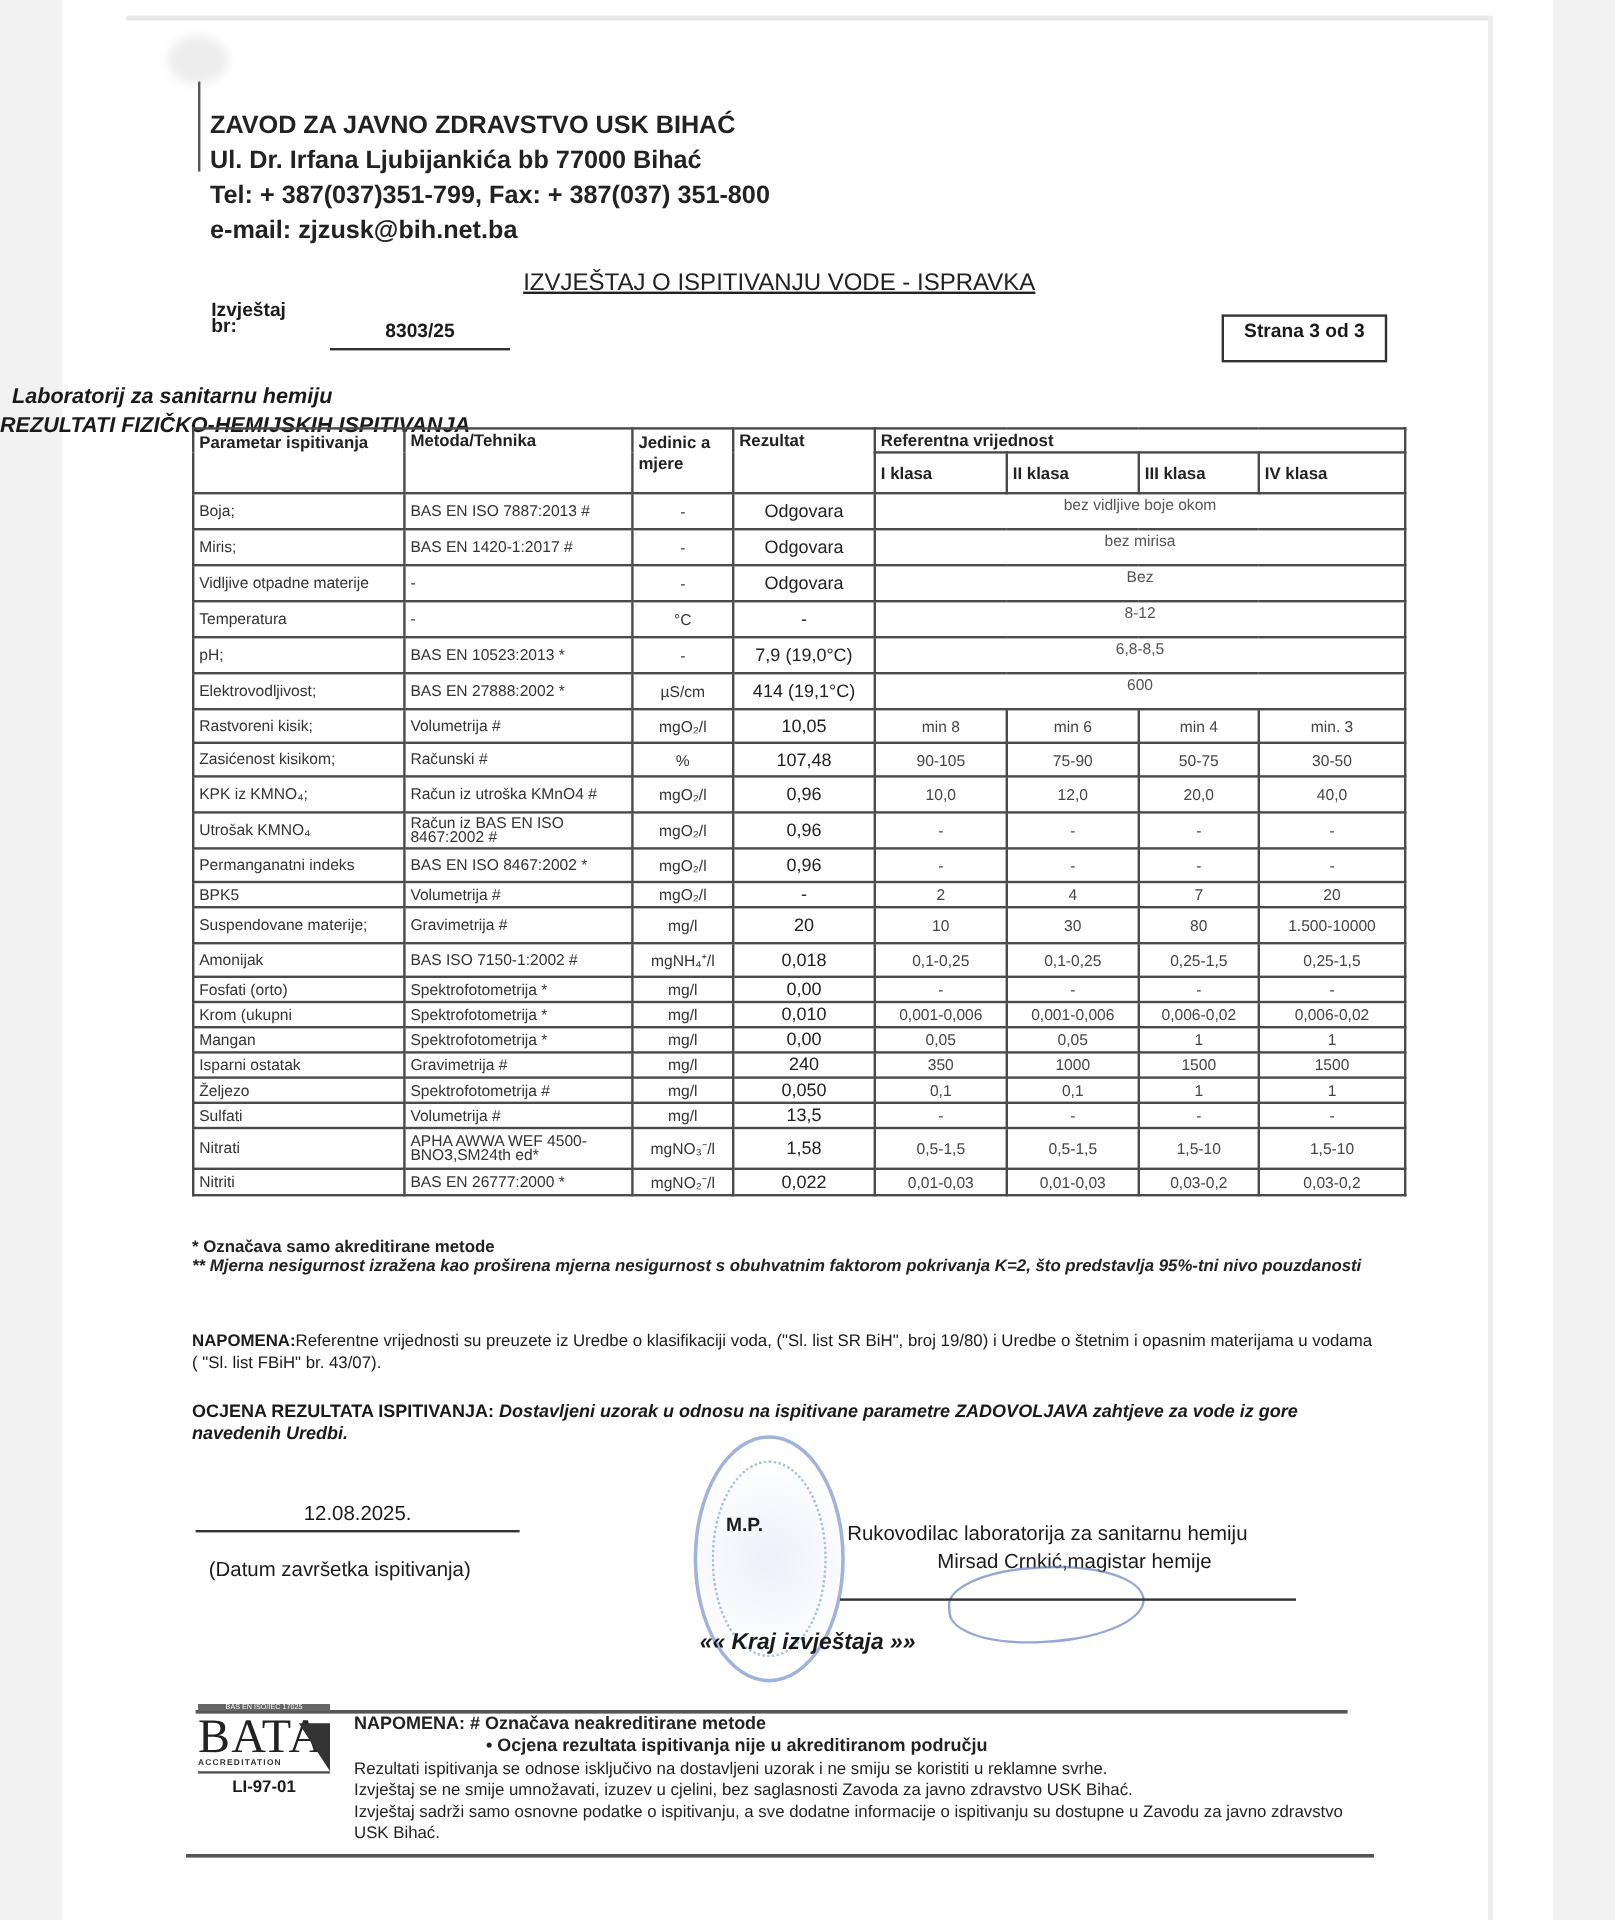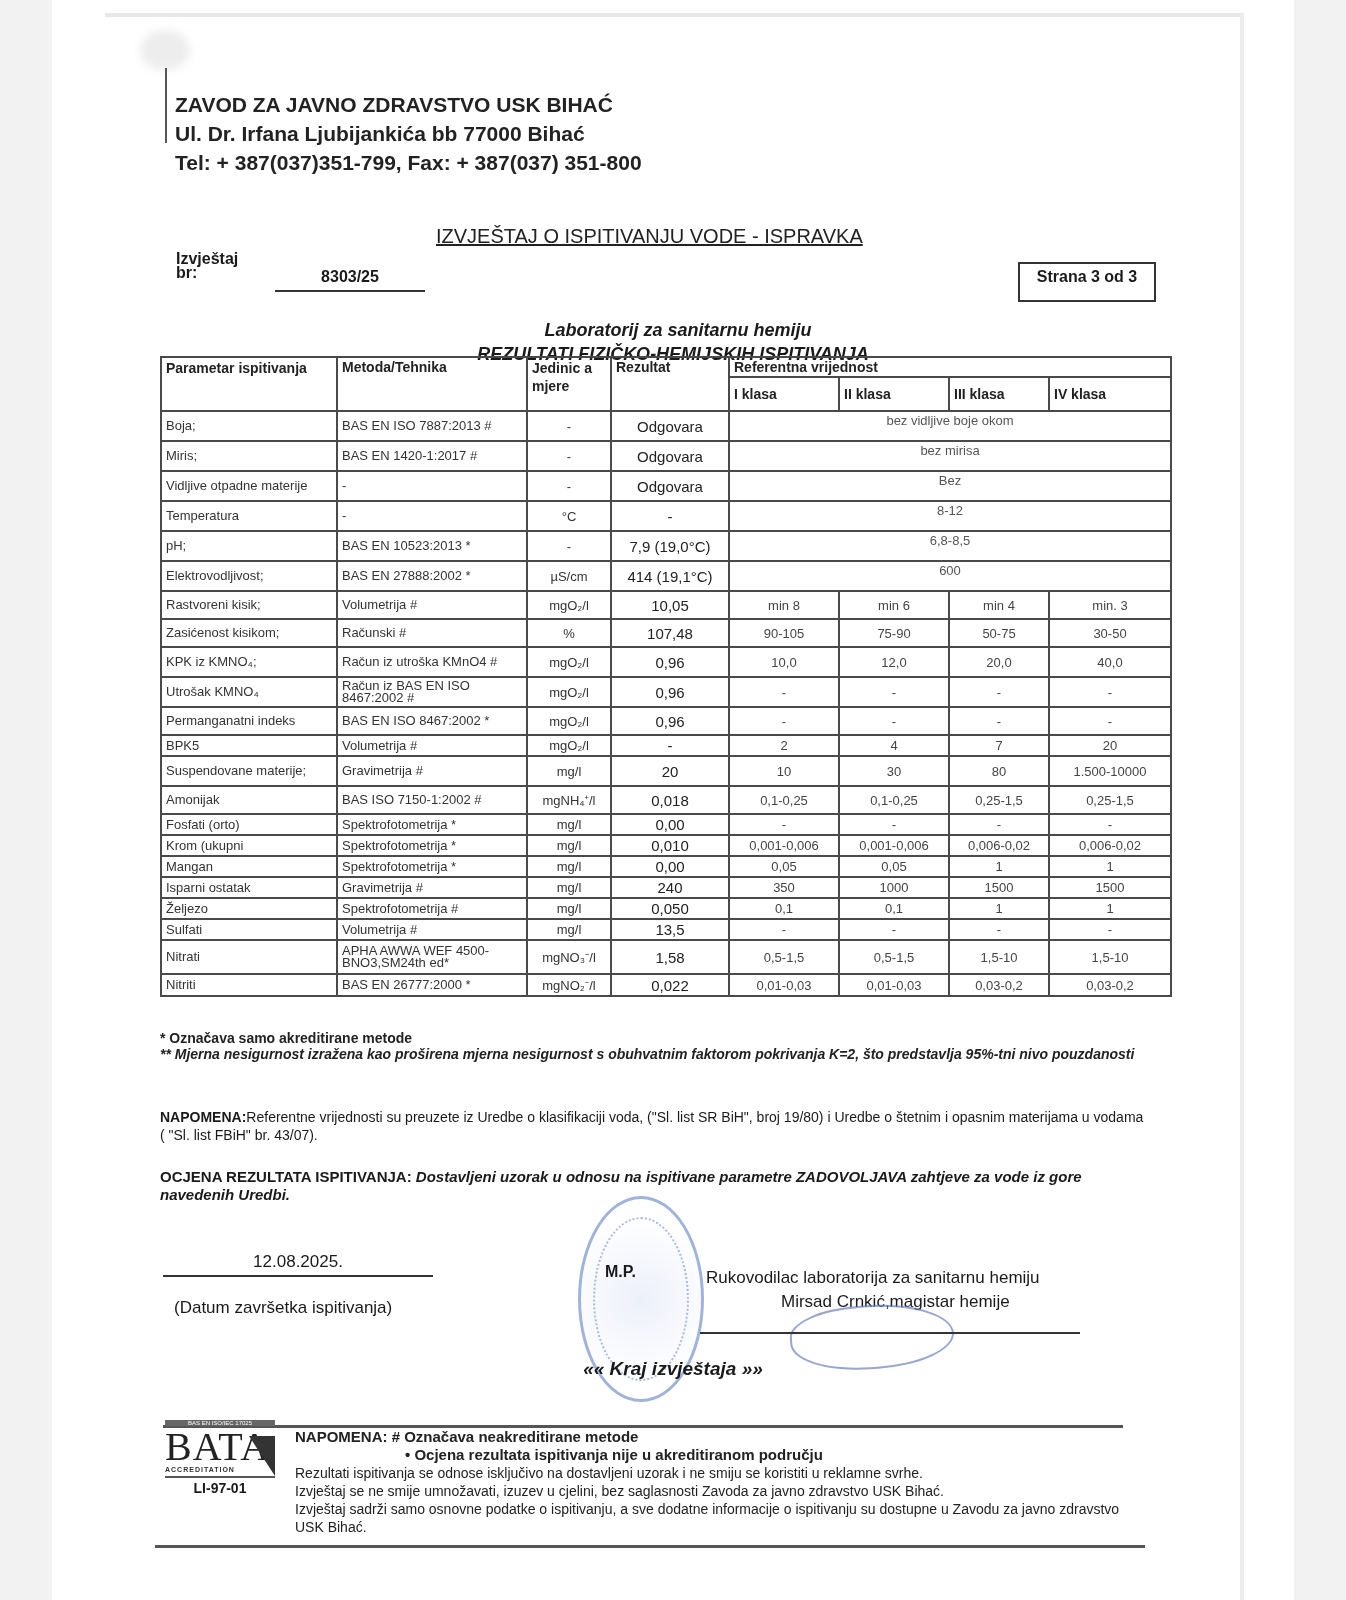--- a/index.html
+++ b/index.html
@@ -12,21 +12,21 @@
   .pin { position:absolute; left:165px; top:68px; width:2px; height:75px; background:#555; }
 
   .hdr { position:absolute; left:175px; top:90px; font-weight:bold; font-size:21px; line-height:29px; color:#222; }
   .hdr div { white-space:nowrap; }
 
   .title { position:absolute; left:436px; top:225px; font-size:20px; text-decoration:underline; color:#222; white-space:nowrap; }
   .izv-label { position:absolute; left:176px; top:252px; font-weight:bold; font-size:16px; line-height:14px; }
   .izv-no { position:absolute; left:275px; top:268px; width:150px; border-bottom:2px solid #333; text-align:center; font-weight:bold; font-size:16px; padding-bottom:4px; }
   .page-box { position:absolute; left:1018px; top:262px; width:138px; height:40px; border:2px solid #333; font-weight:bold; font-size:16px; text-align:center; line-height:26px; box-sizing:border-box; }
 
-  .lab-title { position:absolute; left:0; width:1346px; top:318px; text-align:center; font-weight:bold; font-style:italic; font-size:18px; line-height:24px; }
+  .lab-title { position:absolute; left:0; width:1346px; top:318px; text-align:left; font-weight:bold; font-style:italic; font-size:18px; line-height:24px; }
   .lab-title .l1 { margin-left:10px; }
 
   table.res { position:absolute; left:160px; top:356px; width:1010px; border-collapse:collapse; table-layout:fixed; font-size:13px; color:#333; }
   table.res td, table.res th { border:2px solid #4a4a4a; padding:1px 4px; overflow:hidden; white-space:nowrap; }
   table.res th { font-weight:bold; text-align:left; vertical-align:top; font-size:14px; color:#222; }
   table.res td.c { text-align:center; }
   table.res td.res-v { text-align:center; font-size:15px; color:#222; }
   table.res td.m { font-size:13px; line-height:12px; }
   table.res td.ref { text-align:center; font-size:13px; color:#444; }
   table.res td.refall { text-align:center; font-size:13px; color:#555; vertical-align:top; }
@@ -70,20 +70,21 @@
 <div class="sheet"></div>
 <div class="topline"></div>
 <div class="rightline"></div>
 <div class="blot"></div>
 <div class="pin"></div>
 
 <div class="hdr">
   <div>ZAVOD ZA JAVNO ZDRAVSTVO USK BIHAĆ</div>
   <div>Ul. Dr. Irfana Ljubijankića bb 77000 Bihać</div>
   <div>Tel: + 387(037)351-799, Fax: + 387(037) 351-800</div>
+  <div>e-mail: zjzusk@bih.net.ba</div>
 </div>
 
 <div class="title">IZVJEŠTAJ O ISPITIVANJU VODE - ISPRAVKA</div>
 <div class="izv-label">
   <div>Izvještaj</div>
   <div>br:</div>
 </div>
 <div class="izv-no">8303/25</div>
 <div class="page-box">Strana 3 od 3</div>
 

